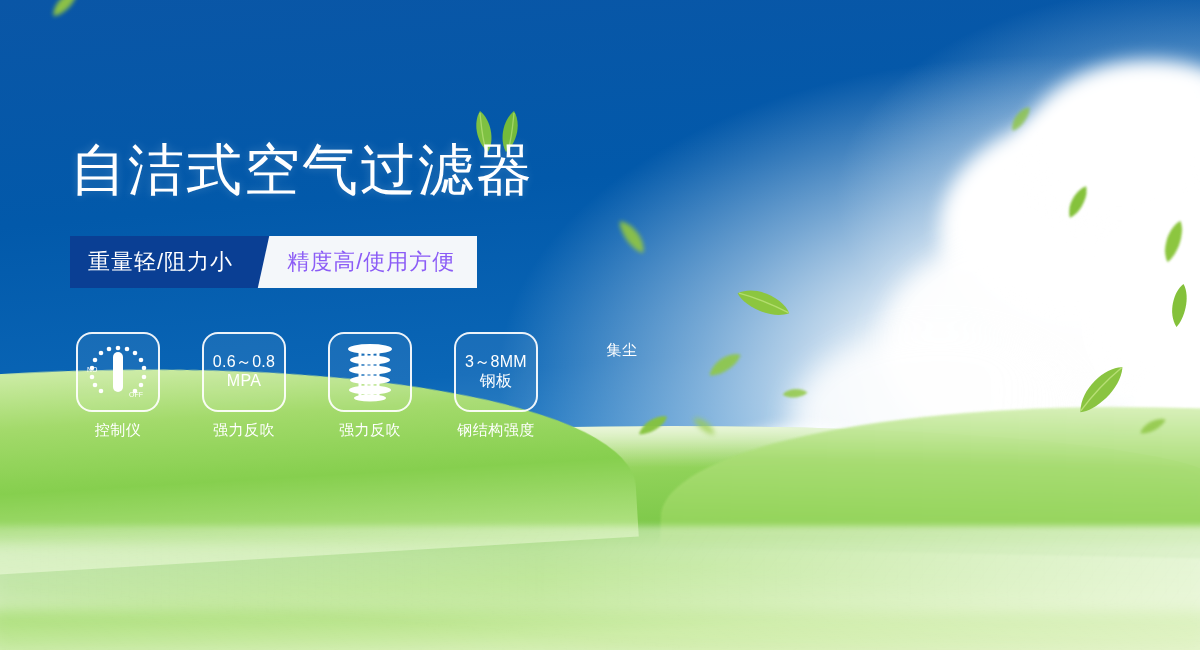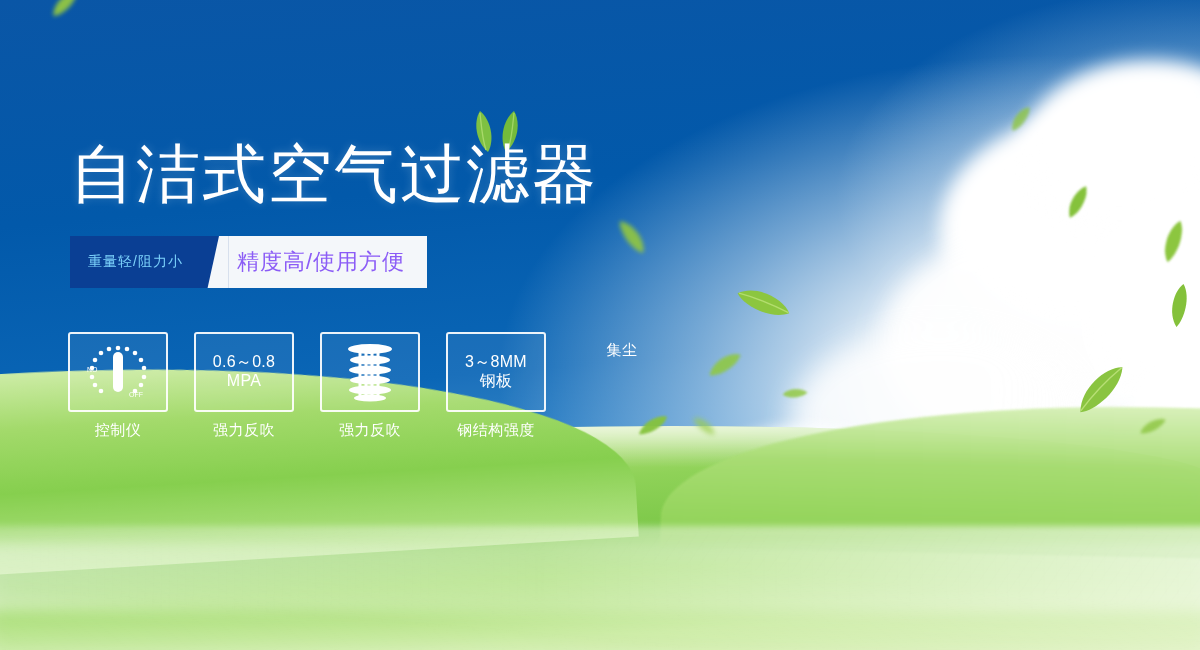--- a/index.html
+++ b/index.html
@@ -70,50 +70,50 @@
     filter:blur(7px);
   }
 
   
   .leaf{ position:absolute; pointer-events:none; }
   .leaf svg{ display:block; }
 
   
   .headline{
     position:absolute; left:70px; top:142px;
-    font-size:64px; line-height:1; letter-spacing:2px; color:#ffffff;
+    font-size:56px; line-height:1; letter-spacing:2px; color:#ffffff;
     font-weight:400; white-space:nowrap;
     text-shadow:0 0 10px rgba(255,255,255,.22);
   }
   .sprout{ position:absolute; left:466px; top:108px; }
 
   
   .subbar{ position:absolute; left:70px; top:236px; height:52px; display:flex; }
   .sub-left{
-    background:#0a3f94; color:#7dd3fc;
+    background:#0a3f94; color:#ffffff;
     display:flex; align-items:center; padding:0 20px 0 18px;
-    font-size:14px; letter-spacing:1px;text-align:center;
+    font-size:22px; letter-spacing:1px;text-align:center;
   }
   .sub-skew{ width:26px; background:#0a3f94; position:relative; }
   .sub-skew::after{
     content:""; position:absolute; inset:0;
     background:#f4f7fa; clip-path:polygon(62% 0, 100% 0, 100% 100%, 18% 100%);
   }
   .sub-right{
     background:#f4f7fa; color:#8b5cf6;
     display:flex; align-items:center; padding:0 22px 0 8px;
     font-size:22px; letter-spacing:1px;
   }
 
   
   .features{ position:absolute; left:76px; top:332px; display:flex; gap:42px; }
   .feat{ width:84px; display:flex; flex-direction:column; align-items:center; }
   .feat-box{
-    width:100px; height:80px; border:2px solid rgba(255,255,255,.92);
-    border-radius:3px; display:flex; align-items:center; justify-content:center;
+    width:84px; height:80px; border:2px solid rgba(255,255,255,.92);
+    border-radius:16px; display:flex; align-items:center; justify-content:center;
     background:rgba(255,255,255,.07); position:relative;
   }
   .feat-text{ color:#ffffff; text-align:center; line-height:1.18; font-size:16px; letter-spacing:.3px; }
   .feat-text .l2{ display:block; }
   .feat-label{ margin-top:9px; color:#ffffff; font-size:15px; white-space:nowrap; letter-spacing:.5px; }
   .feat-3 .feat-label,.feat-4 .feat-label,.feat-5 .feat-label{ }
 </style>
 </head>
 <body>
 

